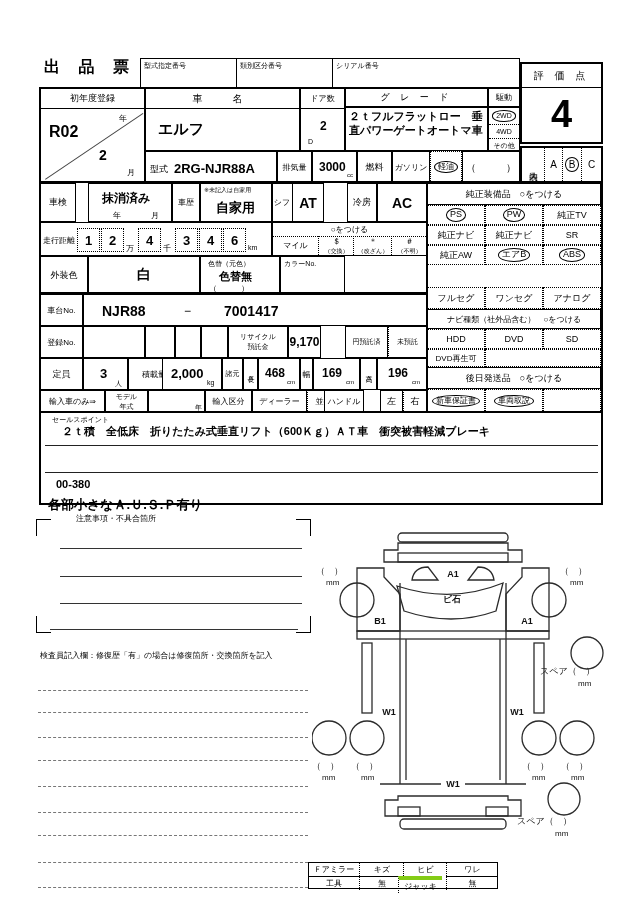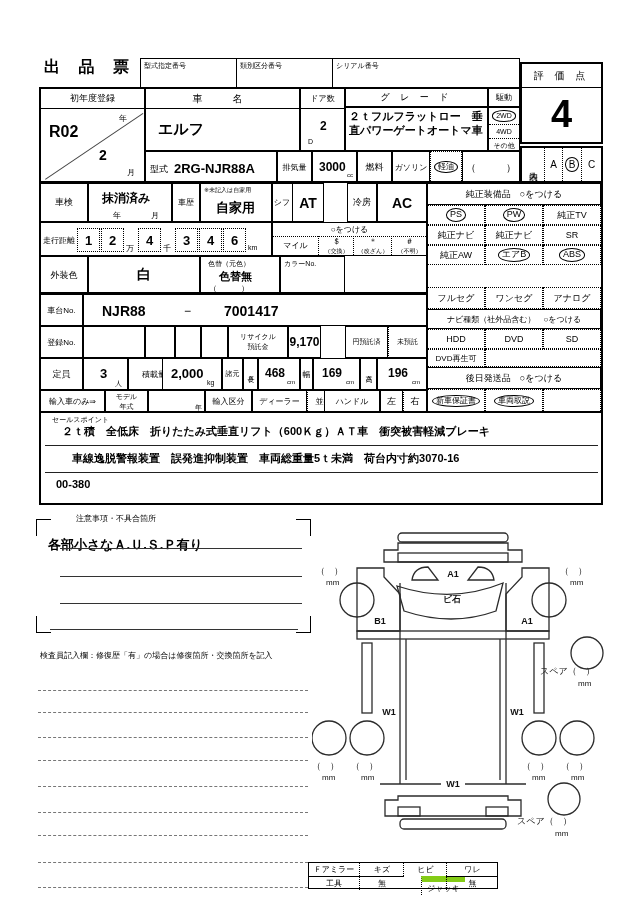--- a/index.html
+++ b/index.html
@@ -90,21 +90,21 @@
   </div>
   <div class="c cen f9" style="left:357px;top:151px;width:35px;height:32px">燃料</div>
   <div class="c cen f8" style="left:392px;top:151px;width:38px;height:32px">ガソリン</div>
   <div class="c cen f8 dot" style="left:430px;top:151px;width:32px;height:32px">
       <span class="circ">軽油</span>
     </div>
   <div class="c" style="left:462px;top:151px;width:58px;height:32px">
     <span class="lbl f10" style="left:3px;top:9px">（　　　）</span>
   </div>
 
-  <div class="c cen f9" style="left:40px;top:183px;width:48px;height:39px">車検</div>
+  <div class="c cen f9" style="left:40px;top:183px;width:36px;height:39px">車検</div>
   <div class="c" style="left:88px;top:183px;width:84px;height:39px">
     <span class="lbl f12 b" style="left:13px;top:6px">抹消済み</span>
     <span class="lbl f8" style="left:24px;top:26px">年</span>
     <span class="lbl f8" style="left:62px;top:26px">月</span>
   </div>
   <div class="c cen f8" style="left:172px;top:183px;width:28px;height:39px">車歴</div>
   <div class="c" style="left:200px;top:183px;width:72px;height:39px">
     <span class="lbl f6" style="left:3px;top:2px">※未記入は自家用</span>
     <span class="lbl f13 b" style="left:15px;top:15px">自家用</span>
   </div>
@@ -200,21 +200,21 @@
 
   <div class="c cen f8" style="left:40px;top:390px;width:65px;height:23px">輸入車のみ⇒</div>
   <div class="c cen f7 pre" style="left:105px;top:390px;width:43px;height:23px">モデル
 年式</div>
   <div class="c" style="left:148px;top:390px;width:57px;height:23px">
     <span class="lbl f7" style="left:46px;top:12px">年</span>
   </div>
   <div class="c cen f8" style="left:205px;top:390px;width:47px;height:23px">輸入区分</div>
   <div class="c cen f8" style="left:252px;top:390px;width:55px;height:23px">ディーラー</div>
   <div class="c cen f8 dl" style="left:307px;top:390px;width:33px;height:23px">並行</div>
-  <div class="c cen f8" style="left:324px;top:390px;width:56px;height:23px">ハンドル</div>
+  <div class="c cen f8" style="left:324px;top:390px;width:40px;height:23px">ハンドル</div>
   <div class="c cen f9" style="left:380px;top:390px;width:23px;height:23px">左</div>
   <div class="c cen f9 dl" style="left:403px;top:390px;width:24px;height:23px">右</div>
 
   <div class="c cen f9" style="left:427px;top:183px;width:174px;height:22px">純正装備品　○をつける</div>
   <div class="c dot cen f9" style="left:427px;top:205px;width:58px;height:20px">
       <span class="circ">PS</span>
     </div>
   <div class="c dot cen f9" style="left:485px;top:205px;width:58px;height:20px">
       <span class="circ">PW</span>
     </div>
@@ -252,30 +252,29 @@
   <div class="vl2" style="left:601px;top:183px;height:322px"></div>
   <div class="hl2" style="left:40px;top:503px;width:563px"></div>
   <div class="hl2" style="left:40px;top:181px;width:563px"></div>
   <div class="hl2" style="left:40px;top:292px;width:387px"></div>
   <div class="hl2" style="left:40px;top:411px;width:561px"></div>
   <div class="vl2" style="left:426px;top:183px;height:228px"></div>
 
   <span class="lbl f7" style="left:52px;top:415px">セールスポイント</span>
   <div class="nb abs f11 b" style="left:62px;top:424px;width:480px">２ｔ積　全低床　折りたたみ式垂直リフト（600Ｋｇ）ＡＴ車　衝突被害軽減ブレーキ</div>
   <div class="hl" style="left:45px;top:445px;width:553px"></div>
-  <div class="nb abs f11 b" style="left:72px;top:451px;width:480px">車線逸脱警報装置　誤発進抑制装置　車両総重量5ｔ未満　荷台内寸約3070-16</div>
   <div class="hl" style="left:45px;top:472px;width:553px"></div>
   <div class="nb abs f11 b" style="left:56px;top:478px;width:120px">00-380</div>
 
   <div class="nb abs" style="left:36px;top:519px;width:14px;height:16px;border-left:1px solid #000;border-top:1px solid #000"></div>
   <div class="nb abs" style="left:296px;top:519px;width:14px;height:16px;border-right:1px solid #000;border-top:1px solid #000"></div>
   <div class="nb abs" style="left:36px;top:616px;width:14px;height:16px;border-left:1px solid #000;border-bottom:1px solid #000"></div>
   <div class="nb abs" style="left:296px;top:616px;width:14px;height:16px;border-right:1px solid #000;border-bottom:1px solid #000"></div>
   <span class="lbl f8" style="left:72px;top:513px;background:#fff;padding:0 4px">注意事項・不具合箇所</span>
-  <div class="nb abs f13 b" style="left:48px;top:536px;width:245px">各部小さなＡ.Ｕ.Ｓ.Ｐ有り</div>
+  <div class="nb abs f13 b" style="left:48px;top:496px;width:245px">各部小さなＡ.Ｕ.Ｓ.Ｐ有り</div>
   <div class="hl" style="left:60px;top:548px;width:242px;border-color:#333"></div>
   <div class="hl" style="left:60px;top:576px;width:242px;border-color:#333"></div>
   <div class="hl" style="left:60px;top:603px;width:242px;border-color:#333"></div>
   <div class="hl" style="left:50px;top:629px;width:248px;border-color:#333"></div>
 
   <span class="lbl f8" style="left:40px;top:650px">検査員記入欄：修復歴「有」の場合は修復箇所・交換箇所を記入</span>
   <div class="dsh" style="left:38px;top:690px;width:270px"></div>
   <div class="dsh" style="left:38px;top:712px;width:270px"></div>
   <div class="dsh" style="left:38px;top:737px;width:270px"></div>
   <div class="dsh" style="left:38px;top:760px;width:270px"></div>
@@ -346,17 +345,17 @@
     </g>
   </svg>
 
   <div class="c" style="left:308px;top:862px;width:190px;height:27px">
     <div class="nb abs cen f8" style="left:0;top:0;width:50px;height:13px">Ｆアミラー</div>
     <div class="nb abs cen f8 dl" style="left:50px;top:0;width:44px;height:13px">キズ</div>
     <div class="nb abs cen f8 dl" style="left:94px;top:0;width:43px;height:13px">ヒビ</div>
     <div class="nb abs cen f8 dl" style="left:137px;top:0;width:51px;height:13px">ワレ</div>
     <div class="nb abs cen f8" style="left:0;top:13px;width:50px;height:13px;border-top:1px solid #000">工具</div>
     <div class="nb abs cen f8 dl" style="left:50px;top:13px;width:44px;height:13px;border-top:1px solid #000">無</div>
-    <div class="nb abs cen f8 dl" style="left:112px;top:13px;width:43px;height:13px;border-top:6px solid #84cc16">ジャッキ</div>
+    <div class="nb abs cen f8 dl" style="left:89px;top:13px;width:43px;height:13px;border-top:4px solid #84cc16">ジャッキ</div>
     <div class="nb abs cen f8 dl" style="left:137px;top:13px;width:51px;height:13px;border-top:1px solid #000">無</div>
   </div>
 
 </div>
 
 </body></html>

